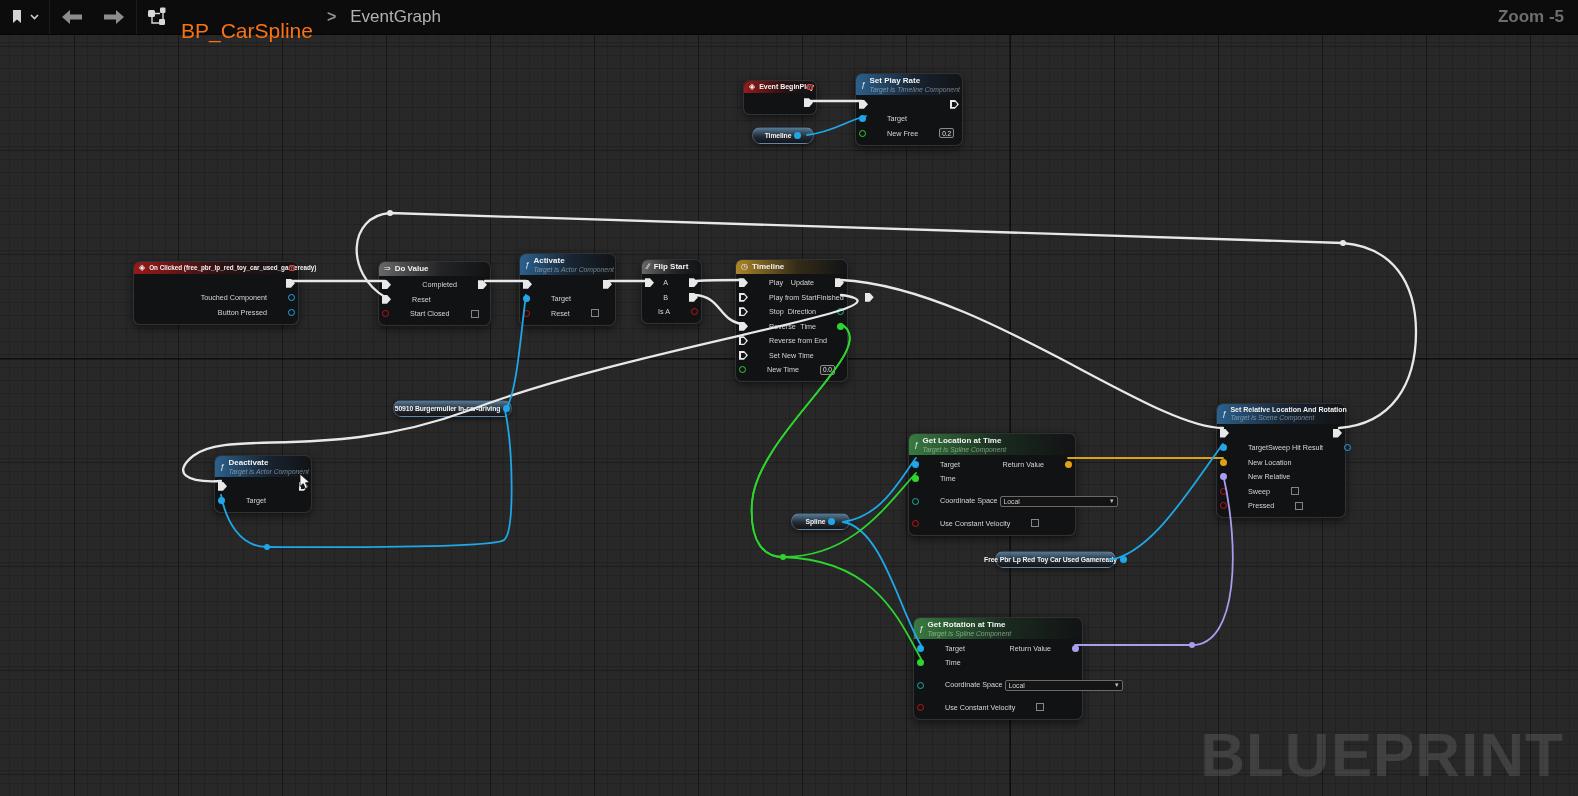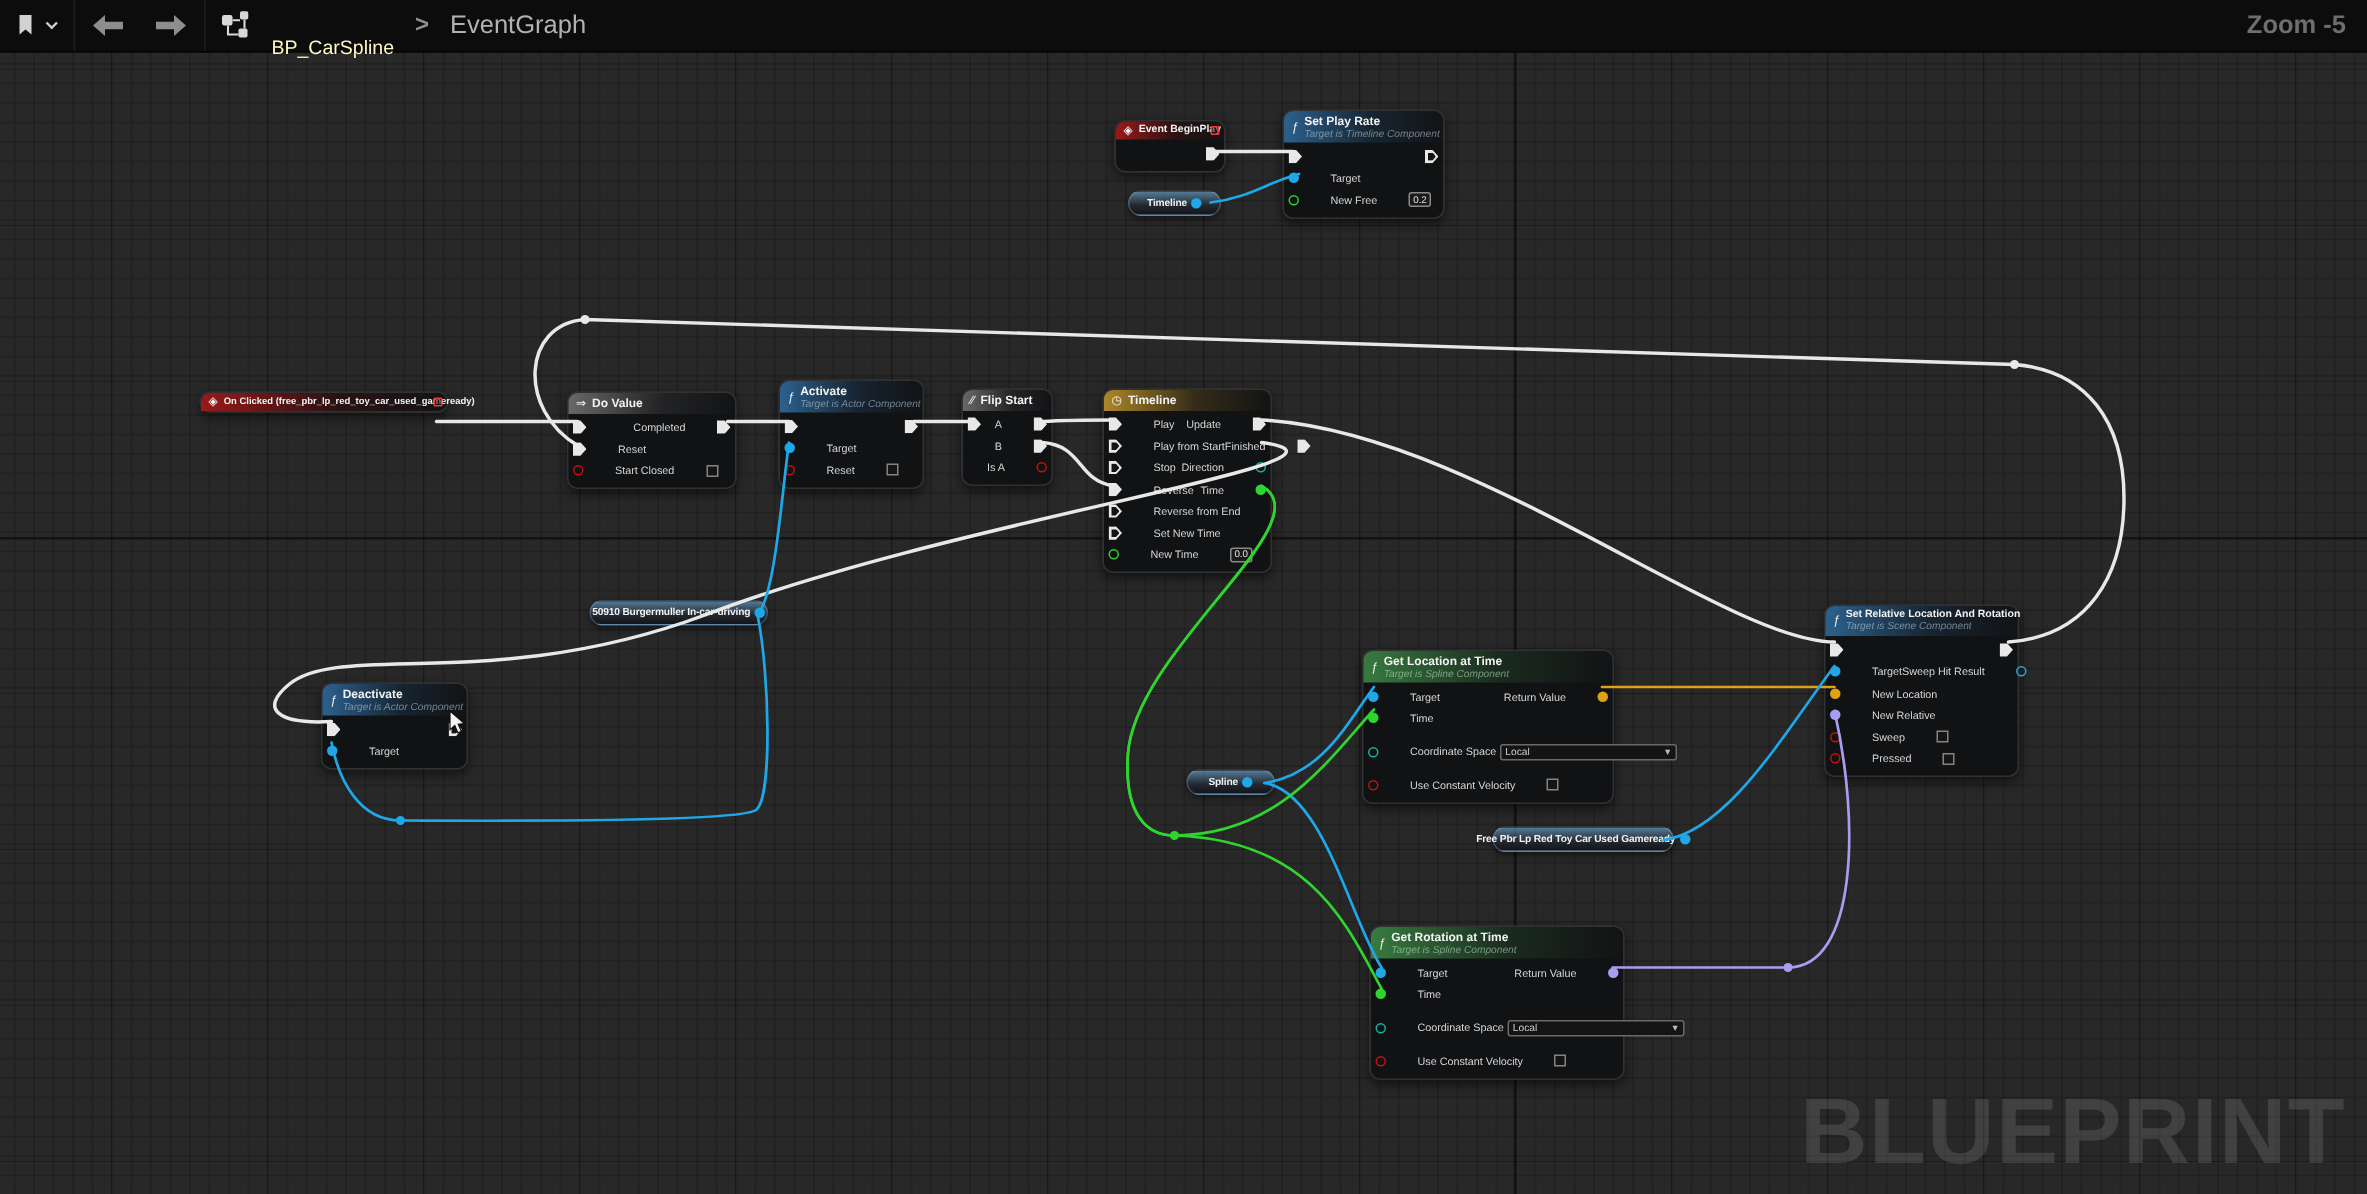--- a/index.html
+++ b/index.html
@@ -7,21 +7,21 @@
     font-family:"Liberation Sans", sans-serif; }
   body { position:relative; }
 
   
   .toolbar { position:absolute; top:0; left:0; width:1578px; height:35px;
     background:#0c0c0c; display:flex; align-items:center; z-index:10;
     border-bottom:1px solid #050505; }
   .tb-group { display:flex; align-items:center; gap:6px; padding:0 10px; height:100%; }
   .tb-sep { width:1px; height:100%; background:#1d1d1d; }
   .tb-icon { display:flex; align-items:center; justify-content:center; cursor:pointer; }
-  .crumb-root { font-size:13px; color:#fef9c3; margin-left:6px; cursor:pointer;margin-top:28px; }
+  .crumb-root { font-size:21px; color:#f97316; margin-left:6px; cursor:pointer;margin-top:28px; }
   .crumb-sep { font-size:16px; font-weight:bold; color:#8f8f8f; margin:0 8px; }
   .crumb-cur { font-size:17px; color:#b2b2b2; cursor:pointer; }
   .zoom-label { margin-left:auto; padding-right:14px; font-size:17px; font-weight:bold; color:#6e6e6e; }
 
   
   .canvas { position:absolute; top:35px; left:0; width:1578px; height:761px;
     background-color:#282828;
     background-image:
       linear-gradient(rgba(0,0,0,0.30) 1px, transparent 1px),
       linear-gradient(90deg, rgba(0,0,0,0.30) 1px, transparent 1px),
@@ -186,20 +186,39 @@
       </div>
     </div>
     <div class="node" style="left: 133px; top: 261px; width: 166px;">
       <div class="node-header header-red">
         <span class="node-icon" style="font-style: normal;">◈</span>
         <span>
           <div class="node-title" style="font-size: 6.3px;">On Clicked (free_pbr_lp_red_toy_car_used_gameready)</div>
         </span>
         <span class="delegate"></span>
       </div>
+      <div class="node-body">
+        <div class="row">
+          <span class="pin-group right">
+            <span class="pin-exec"></span>
+          </span>
+        </div>
+        <div class="row">
+          <span class="pin-group right">
+            <span class="pin-label">Touched Component</span>
+            <span class="pin-dot" style="border: 1.5px solid rgb(31, 167, 232);"></span>
+          </span>
+        </div>
+        <div class="row">
+          <span class="pin-group right">
+            <span class="pin-label">Button Pressed</span>
+            <span class="pin-dot" style="border: 1.5px solid rgb(31, 167, 232);"></span>
+          </span>
+        </div>
+      </div>
     </div>
     <div class="node" style="left: 378px; top: 261px; width: 113px;">
       <div class="node-header header-gray">
         <span class="node-icon" style="font-style: normal;">⇒</span>
         <span>
           <div class="node-title">Do Value</div>
         </span>
       </div>
       <div class="node-body">
         <div class="row">

